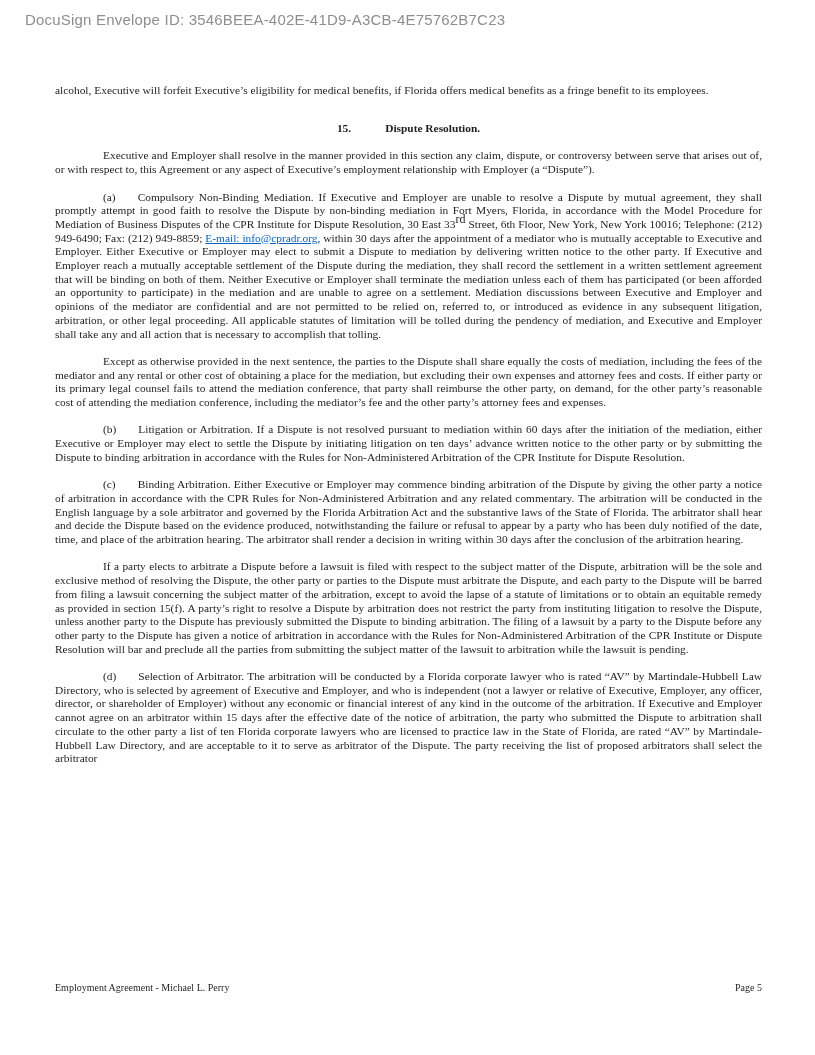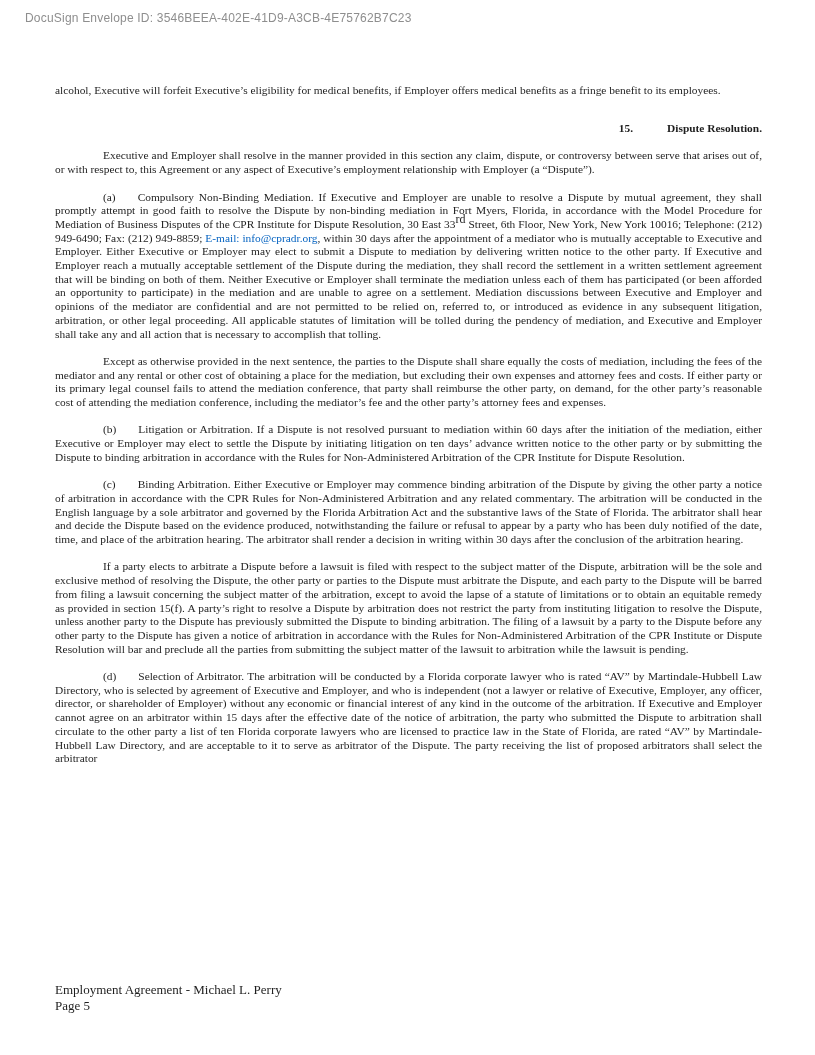--- a/index.html
+++ b/index.html
@@ -11,68 +11,67 @@
     background: #ffffff;
     overflow: hidden;
     font-family: "Liberation Serif", serif;
     color: #1d1d1d;
   }
   .ds-header {
     position: absolute;
     left: 25px;
     top: 11px;
     font-family: "Liberation Sans", sans-serif;
-    font-size: 12px;
+    font-size: 15px;
     color: #8e8e8e;
     letter-spacing: 0.2px;
   }
   .doc {
     position: absolute;
     left: 55px;
     top: 84px;
     width: 707px;
     font-size: 11.4px;
     line-height: 13.7px;
     text-align: justify;
     color: #1e1e1e;
   }
   .doc p { margin: 0 0 13.7px 0; }
   .doc p.indent { text-indent: 48px; }
   .doc p.heading {
     font-weight: bold;
-    text-align: right;
+    text-align: center;
     text-indent: 0;
     margin: 24px 0 14px 0;
   }
   .heading .tab { width: 34px; }
   .tab { display: inline-block; width: 22px; }
   .u { }
   .b { font-weight: bold; }
   .sup { vertical-align: super; font-size: 12px; line-height: 0; }
-  a.link { color: #0563c1; cursor: pointer; }
+  a.link { color: #0563c1; text-decoration: underline; cursor: pointer; }
   .footer {
     position: absolute;
     left: 55px;
     top: 982px;
     width: 707px;
     display: flex;
     justify-content: space-between;
-    font-size: 13px;
+    font-size: 10px;
     color: #1e1e1e;
-    flex-direction: column;
   }
 </style>
 </head>
 <body>
 
 <div class="page">
   <div class="ds-header">DocuSign Envelope ID: 3546BEEA-402E-41D9-A3CB-4E75762B7C23</div>
 
   <div class="doc" id="doc-body">
-      <p><span>alcohol, Executive will forfeit Executive’s eligibility for medical benefits, if Employer offers medical benefits as a fringe benefit to its employees.</span></p>
+      <p><span>alcohol, Executive will forfeit Executive’s eligibility for medical benefits, if Florida offers medical benefits as a fringe benefit to its employees.</span></p>
       <p class="heading"><span class="b">15.</span><span class="tab"></span><span class="b">Dispute Resolution.</span></p>
       <p class="indent"><span>Executive and Employer shall resolve in the manner provided in this section any claim, dispute, or controversy between serve that arises out of, or with respect to, this Agreement or any aspect of Executive’s employment relationship with Employer (a “Dispute”).</span></p>
       <p class="indent"><span>(a)</span><span class="tab"></span><span class="u">Compulsory Non-Binding Mediation</span><span>.  If Executive and Employer are unable to resolve a Dispute by mutual agreement, they shall promptly attempt in good faith to resolve the Dispute by non-binding mediation in Fort Myers, Florida, in accordance with the Model Procedure for Mediation of Business Disputes of the CPR Institute for Dispute Resolution, 30 East 33</span><sup class="sup">rd</sup><span> Street, 6th Floor, New York, New York 10016; Telephone: (212) 949-6490; Fax: (212) 949-8859; </span><a class="link">E-mail: info@cpradr.org</a><span>, within 30 days after the appointment of a mediator who is mutually acceptable to Executive and Employer.  Either Executive or Employer may elect to submit a Dispute to mediation by delivering written notice to the other party.  If Executive and Employer reach a mutually acceptable settlement of the Dispute during the mediation, they shall record the settlement in a written settlement agreement that will be binding on both of them.  Neither Executive or Employer shall terminate the mediation unless each of them has participated (or been afforded an opportunity to participate) in the mediation and are unable to agree on a settlement.  Mediation discussions between Executive and Employer and opinions of the mediator are confidential and are not permitted to be relied on, referred to, or introduced as evidence in any subsequent litigation, arbitration, or other legal proceeding.  All applicable statutes of limitation will be tolled during the pendency of mediation, and Executive and Employer shall take any and all action that is necessary to accomplish that tolling.</span></p>
       <p class="indent"><span>Except as otherwise provided in the next sentence, the parties to the Dispute shall share equally the costs of mediation, including the fees of the mediator and any rental or other cost of obtaining a place for the mediation, but excluding their own expenses and attorney fees and costs.  If either party or its primary legal counsel fails to attend the mediation conference, that party shall reimburse the other party, on demand, for the other party’s reasonable cost of attending the mediation conference, including the mediator’s fee and the other party’s attorney fees and expenses.</span></p>
       <p class="indent"><span>(b)</span><span class="tab"></span><span class="u">Litigation or Arbitration</span><span>.  If a Dispute is not resolved pursuant to mediation within 60 days after the initiation of the mediation, either Executive or Employer may elect to settle the Dispute by initiating litigation on ten days’ advance written notice to the other party or by submitting the Dispute to binding arbitration in accordance with the Rules for Non-Administered Arbitration of the CPR Institute for Dispute Resolution.</span></p>
       <p class="indent"><span>(c)</span><span class="tab"></span><span class="u">Binding Arbitration</span><span>.  Either Executive or Employer may commence binding arbitration of the Dispute by giving the other party a notice of arbitration in accordance with the CPR Rules for Non-Administered Arbitration and any related commentary.  The arbitration will be conducted in the English language by a sole arbitrator and governed by the Florida Arbitration Act and the substantive laws of the State of Florida. The arbitrator shall hear and decide the Dispute based on the evidence produced, notwithstanding the failure or refusal to appear by a party who has been duly notified of the date, time, and place of the arbitration hearing.  The arbitrator shall render a decision in writing within 30 days after the conclusion of the arbitration hearing.</span></p>
       <p class="indent"><span>If a party elects to arbitrate a Dispute before a lawsuit is filed with respect to the subject matter of the Dispute, arbitration will be the sole and exclusive method of resolving the Dispute, the other party or parties to the Dispute must arbitrate the Dispute, and each party to the Dispute will be barred from filing a lawsuit concerning the subject matter of the arbitration, except to avoid the lapse of a statute of limitations or to obtain an equitable remedy as provided in section 15(f).  A party’s right to resolve a Dispute by arbitration does not restrict the party from instituting litigation to resolve the Dispute, unless another party to the Dispute has previously submitted the Dispute to binding arbitration.  The filing of a lawsuit by a party to the Dispute before any other party to the Dispute has given a notice of arbitration in accordance with the Rules for Non-Administered Arbitration of the CPR Institute or Dispute Resolution will bar and preclude all the parties from submitting the subject matter of the lawsuit to arbitration while the lawsuit is pending.</span></p>
       <p class="indent"><span>(d)</span><span class="tab"></span><span class="u">Selection of Arbitrator</span><span>.  The arbitration will be conducted by a Florida corporate lawyer who is rated “AV” by Martindale-Hubbell Law Directory, who is selected by agreement of Executive and Employer, and who is independent (not a lawyer or relative of Executive, Employer, any officer, director, or shareholder of Employer) without any economic or financial interest of any kind in the outcome of the arbitration.  If Executive and Employer cannot agree on an arbitrator within 15 days after the effective date of the notice of arbitration, the party who submitted the Dispute to arbitration shall circulate to the other party a list of ten Florida corporate lawyers who are licensed to practice law in the State of Florida, are rated “AV” by Martindale-Hubbell Law Directory, and are acceptable to it to serve as arbitrator of the Dispute.  The party receiving the list of proposed arbitrators shall select the arbitrator</span></p>
     </div>
 

